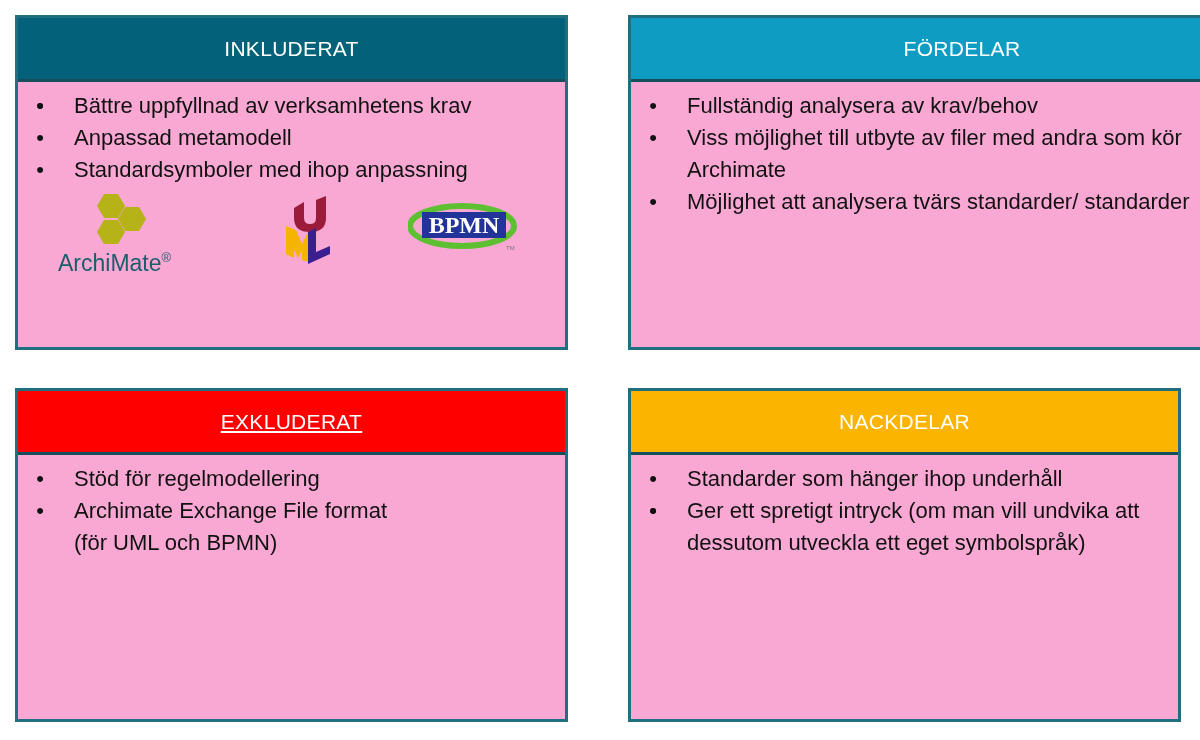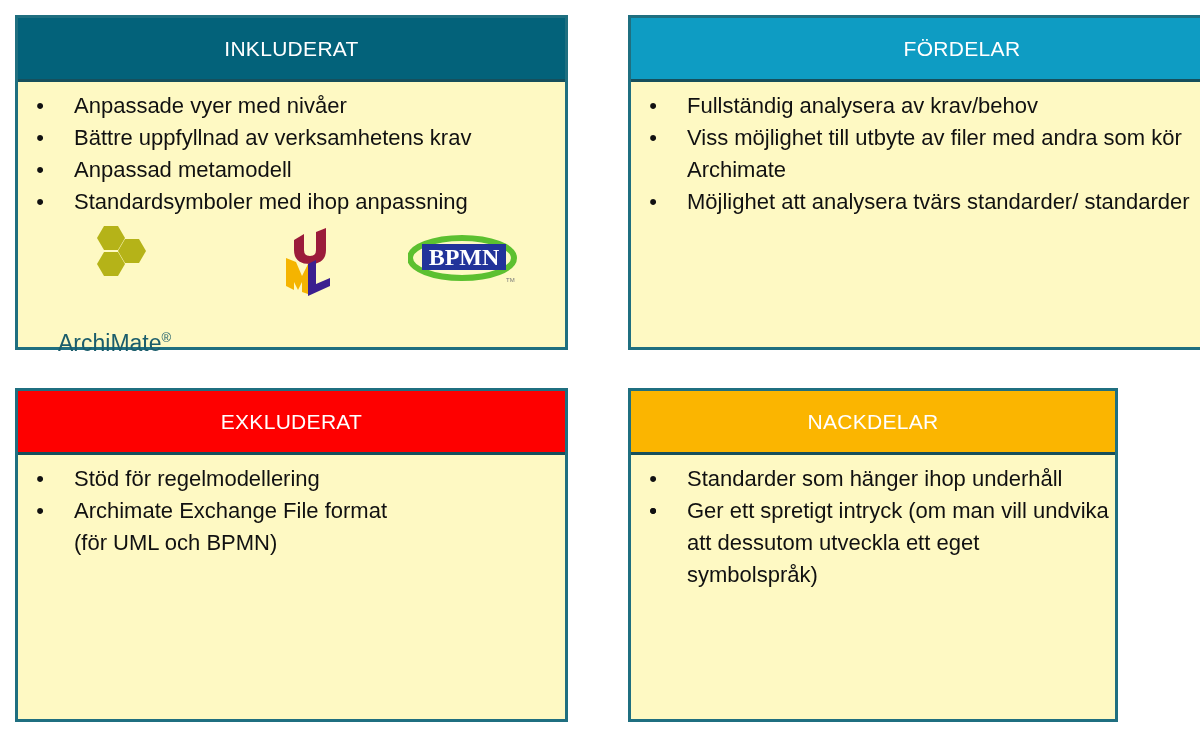--- a/index.html
+++ b/index.html
@@ -11,21 +11,21 @@
       width: 1200px;
       height: 740px;
       position: relative;
       overflow: hidden;
       font-family: "Liberation Sans", "DejaVu Sans", sans-serif;
     }
     .panel {
       position: absolute;
       box-sizing: border-box;
       border: 3px solid #1f6f80;
-      background: #fef9c3;
+      background: #f9a8d4;
     }
     .panel-header {
       box-sizing: border-box;
       height: 64px;
       border-bottom: 3px solid #164f5c;
       color: #ffffff;
       font-size: 21px;
       display: flex;
       align-items: center;
       justify-content: center;
@@ -50,49 +50,48 @@
     ul.bullets li .dot {
       position: absolute;
       left: 12px;
       top: 0;
       width: 20px;
       text-align: center;
     }
     #p-inkl { left: 15px; top: 15px; width: 553px; height: 335px; }
     #p-ford { left: 628px; top: 15px; width: 668px; height: 335px; }
     #p-exkl { left: 15px; top: 388px; width: 553px; height: 334px; }
-    #p-nack { left: 628px; top: 388px; width: 490px; height: 334px; }
+    #p-nack { left: 628px; top: 388px; width: 553px; height: 334px; }
 
     .logos {
       position: relative;
       height: 110px;
     }
     .logo { position: absolute; }
     .archimate { left: 40px; top: 6px; width: 140px; height: 90px; }
     .archimate-text {
       position: absolute;
       left: 0;
       top: 58px;
       font-size: 23px;
       color: #1b5d6b;
       white-space: nowrap;
-      margin-top: 48px;
     }
     .archimate-text sup { font-size: 13px; }
     .uml { left: 262px; top: 10px; width: 60px; height: 70px; }
     .bpmn { left: 390px; top: 16px; width: 112px; height: 50px; }
   </style>
 </head>
 <body>
 
 <div class="panel" id="p-inkl">
   <div class="panel-header" style="background:#03627a;">INKLUDERAT</div>
   <div class="panel-body">
     <ul class="bullets">
-      <li><span class="dot">•</span><span>Anpassade vyer med nivåer</span></li>
+      <li><span class="dot">•</span></li>
       <li><span class="dot">•</span><span>Bättre uppfyllnad av verksamhetens krav</span></li>
       <li><span class="dot">•</span><span>Anpassad metamodell</span></li>
       <li><span class="dot">•</span><span>Standardsymboler med ihop anpassning</span></li>
     </ul>
     <div class="logos">
       <div class="logo archimate">
         <svg width="140" height="60" viewBox="0 0 140 60" style="position:absolute;left:0;top:0;">
           <polygon points="46,2 60,2 67,14 60,26 46,26 39,14" fill="#b5b318"></polygon>
           <polygon points="67,15 81,15 88,27 81,39 67,39 60,27" fill="#b5b318"></polygon>
           <polygon points="46,28 60,28 67,40 60,52 46,52 39,40" fill="#b5b318"></polygon>
@@ -123,21 +122,21 @@
   <div class="panel-body">
     <ul class="bullets">
       <li><span class="dot">•</span><span>Fullständig analysera av krav/behov</span></li>
       <li><span class="dot">•</span><span>Viss möjlighet till utbyte av filer med andra som kör Archimate</span></li>
       <li><span class="dot">•</span><span>Möjlighet att analysera tvärs standarder/ standarder</span></li>
     </ul>
   </div>
 </div>
 
 <div class="panel" id="p-exkl">
-  <div class="panel-header" style="background:#fe0000;">EXKLUDERAT</div>
+  <div class="panel-header" style="background:#fe0000;text-decoration:underline;">EXKLUDERAT</div>
   <div class="panel-body">
     <ul class="bullets">
       <li><span class="dot">•</span><span>Stöd för regelmodellering</span></li>
       <li style="padding-right:150px;"><span class="dot">•</span><span>Archimate Exchange File format (för UML och BPMN)</span></li>
     </ul>
   </div>
 </div>
 
 <div class="panel" id="p-nack">
   <div class="panel-header" style="background:#fbb500;">NACKDELAR</div>

